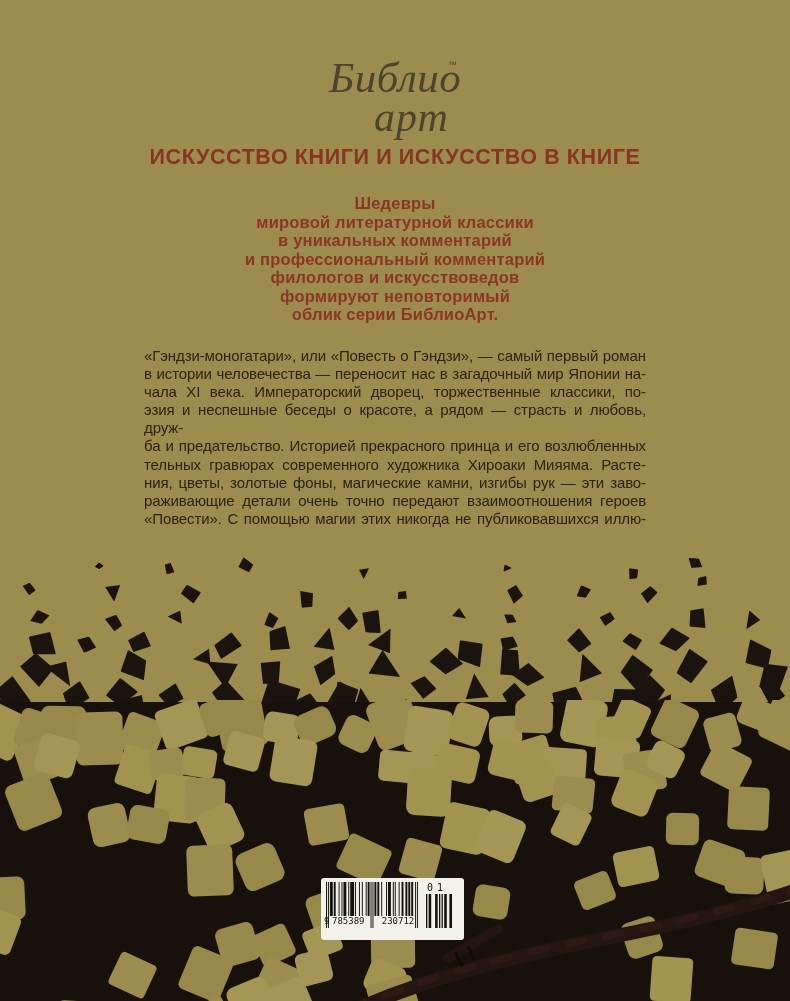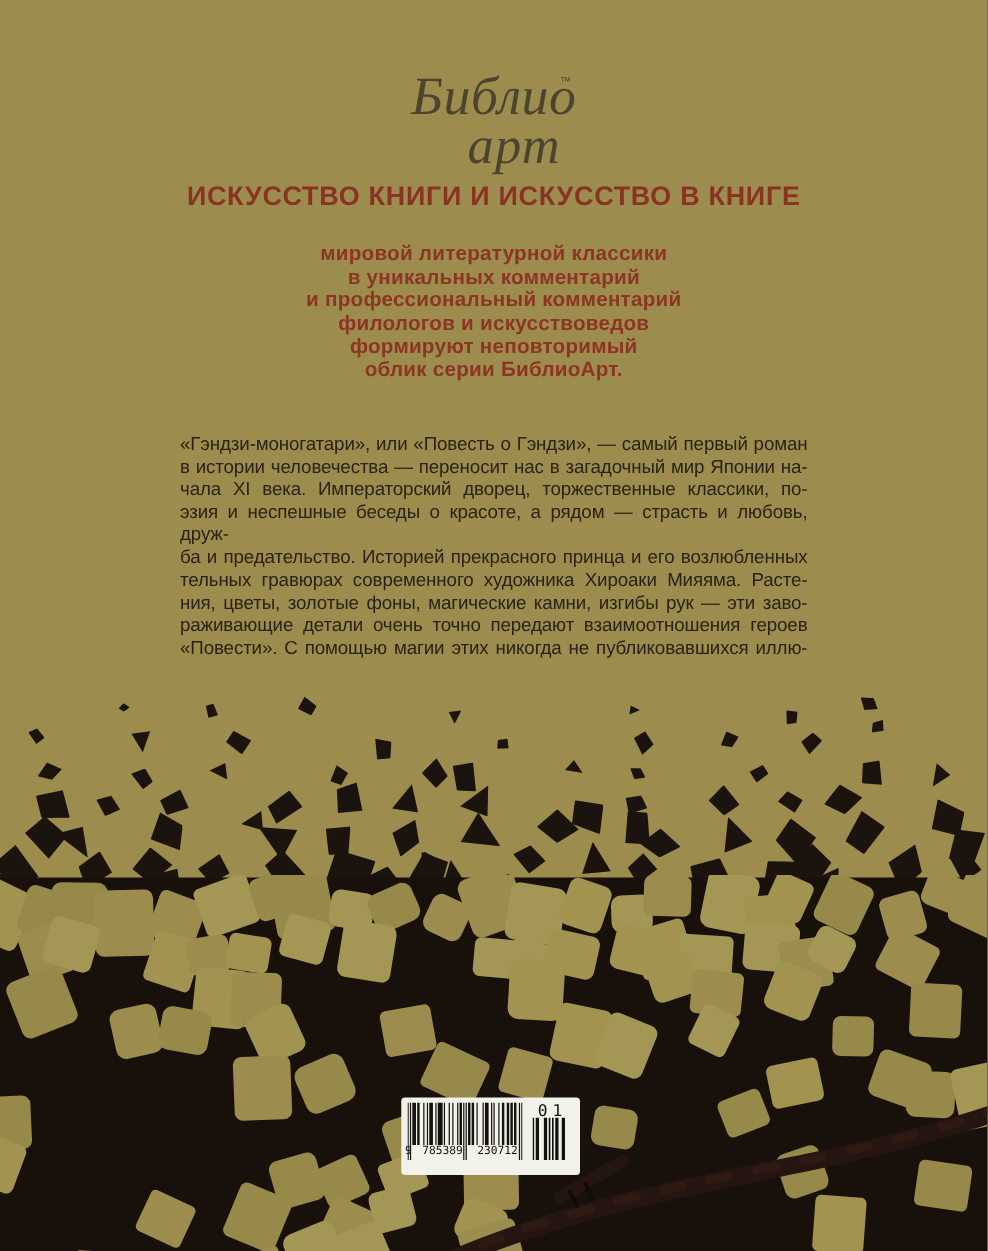--- a/index.html
+++ b/index.html
@@ -56,43 +56,44 @@
     background:#f2f1ea; border-radius:3px; z-index:6;
   }
   .barcode-main{ position:absolute; left:5px; top:4px; width:92px; height:46px; }
   .barcode-digits{
     position:absolute; left:3px; top:38px; width:96px; height:12px;
     font-family:"DejaVu Sans Mono", monospace; font-size:9px; color:#14120e;
     display:flex; justify-content:space-between;
   }
   .barcode-digits span{ background:transparent; }
   .bd-left{ width:8px; }
-  .bd-g1{ flex:1; text-align:center; }
+  .bd-g1{ flex:1; text-align:left; }
   .bd-g2{ flex:1; text-align:center; }
   .barcode-addon{ position:absolute; left:102px; top:4px; width:36px; height:54px; }
   .addon-num{
-    font-family:"DejaVu Sans Mono", monospace; font-size:13px; color:#14120e;
-    text-align:center; width:30px; letter-spacing:4px; padding-left:4px;
+    font-family:"DejaVu Sans Mono", monospace; font-size:10px; color:#14120e;
+    text-align:left; width:30px; letter-spacing:4px; padding-left:4px;
   }
   .addon-bars{ position:absolute; left:3px; top:12px; width:26px; height:34px; }
 </style>
 </head>
 <body>
 
 <div class="cover">
 
   <div class="brand">
     <div class="brand-line1">Библио</div>
     <div class="brand-line2">арт</div>
     <div class="brand-tm">™</div>
   </div>
 
   <div class="tagline">ИСКУССТВО КНИГИ И ИСКУССТВО В КНИГЕ</div>
 
   <div class="blurb">
+    <div>Шедевры</div>
     <div>мировой литературной классики</div>
     <div>в уникальных комментарий</div>
     <div>и профессиональный комментарий</div>
     <div>филологов и искусствоведов</div>
     <div>формируют неповторимый</div>
     <div>облик серии БиблиоАрт.</div>
   </div>
 
   <div class="annotation">
     <div class="jline">«Гэндзи-моногатари», или «Повесть о Гэндзи», — самый первый роман</div>

